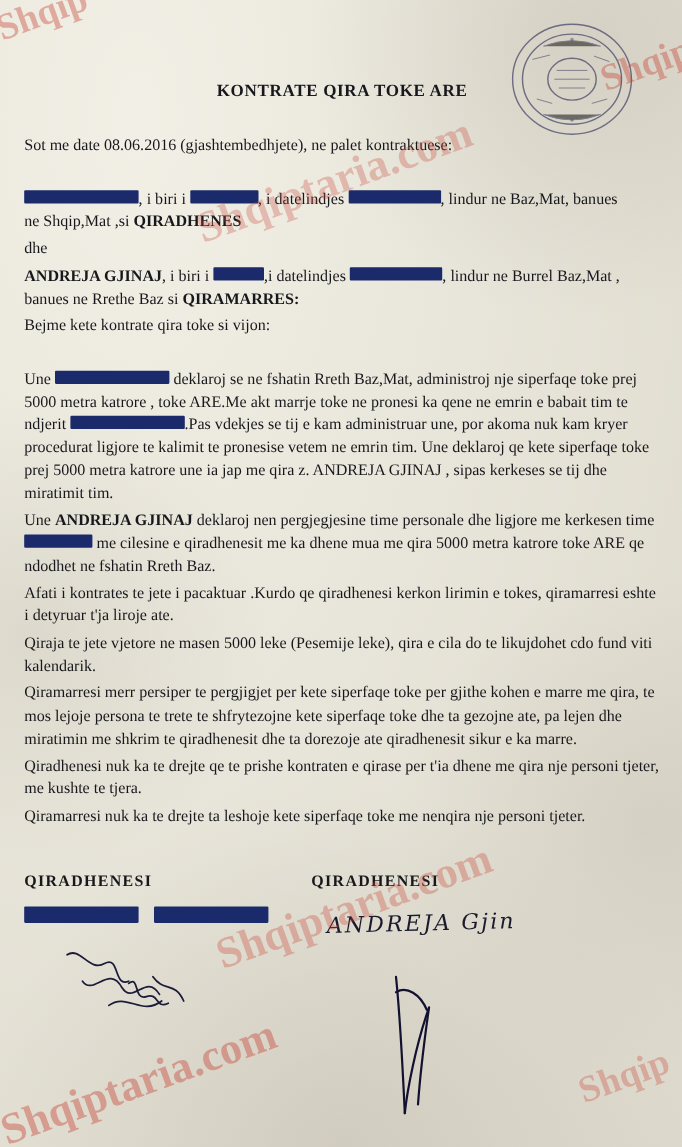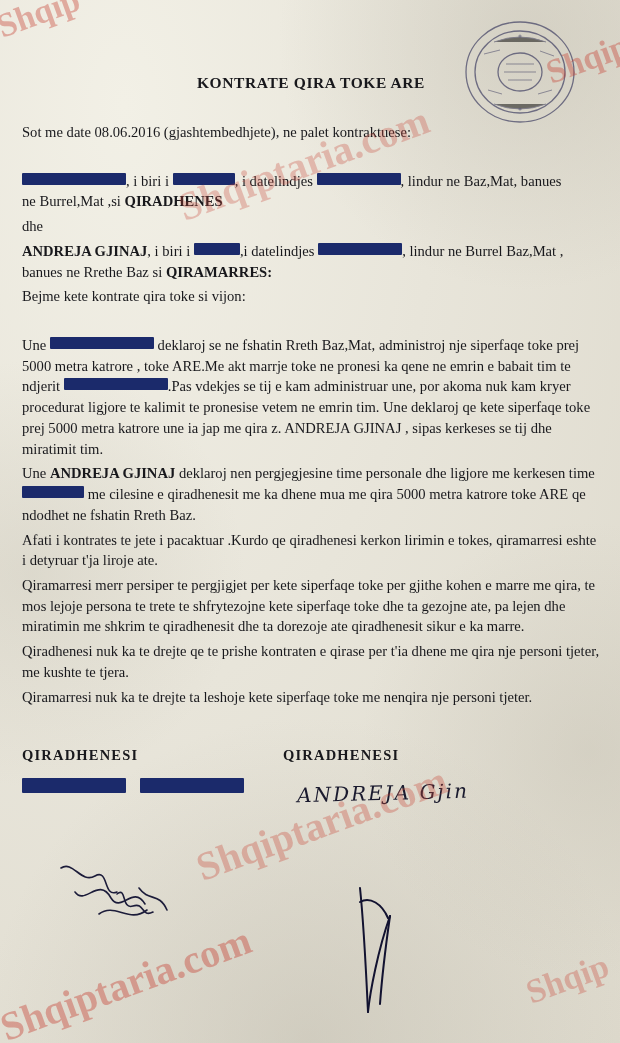--- a/index.html
+++ b/index.html
@@ -197,41 +197,42 @@
     </g>
   </svg>
 
   <div class="content">
     <div class="doc-title">KONTRATE QIRA TOKE ARE</div>
 
     <p class="para gap-lg">Sot me date 08.06.2016 (gjashtembedhjete), ne palet kontraktuese:</p>
 
     <p class="para gap-md">
       <span class="redact r-xl">&nbsp;</span><span>,  i biri i </span><span class="redact r-md">&nbsp;</span><span>, i datelindjes </span><span class="redact r-lg">&nbsp;</span><span>, lindur ne Baz,Mat, banues</span><br>
-      <span>ne Burrel,Mat ,si </span><span class="b">QIRADHENES</span>
+      <span>ne Shqip,Mat ,si </span><span class="b">QIRADHENES</span>
     </p>
 
     <p class="para gap-sm">dhe</p>
 
     <p class="para gap-sm">
       <span class="b">ANDREJA GJINAJ</span><span>, i biri i </span><span class="redact r-sm">&nbsp;</span><span>,i datelindjes </span><span class="redact r-lg">&nbsp;</span><span>, lindur ne Burrel Baz,Mat ,</span><br>
       <span>banues ne Rrethe Baz  si </span><span class="b">QIRAMARRES:</span>
     </p>
 
     <p class="para gap-sm">Bejme kete kontrate qira toke si vijon:</p>
 
     <p class="para gap-md">
       <span>Une </span><span class="redact r-xl">&nbsp;</span><span> deklaroj se ne fshatin Rreth Baz,Mat, administroj nje siperfaqe toke prej 5000 metra katrore , toke ARE.Me akt marrje toke ne pronesi ka qene ne emrin e babait tim te ndjerit </span><span class="redact r-xl">&nbsp;</span><span>.Pas vdekjes se tij e kam administruar une, por akoma nuk kam kryer procedurat ligjore te kalimit te pronesise  vetem ne emrin tim. Une deklaroj qe kete siperfaqe toke prej 5000 metra katrore une ia jap me  qira z. ANDREJA GJINAJ , sipas kerkeses se tij dhe miratimit tim.</span>
     </p>
 
     <p class="para gap-sm">
       <span>Une </span><span class="b">ANDREJA GJINAJ</span><span>  deklaroj nen pergjegjesine time personale dhe ligjore  me kerkesen time </span><span class="redact r-md">&nbsp;</span><span> me cilesine e qiradhenesit  me ka dhene mua me qira 5000 metra katrore toke ARE qe ndodhet ne fshatin Rreth Baz.</span>
     </p>
 
     <p class="para gap-sm">Afati i kontrates te jete  i pacaktuar .Kurdo qe qiradhenesi kerkon lirimin e tokes, qiramarresi eshte i detyruar t'ja liroje ate.</p>
+    <p class="para gap-sm">Qiraja te jete vjetore ne masen 5000  leke (Pesemije leke), qira e cila do te likujdohet cdo fund  viti kalendarik.</p>
     <p class="para gap-sm">Qiramarresi merr persiper te pergjigjet per kete siperfaqe toke per gjithe kohen e marre me qira, te mos lejoje persona te trete te shfrytezojne kete siperfaqe toke dhe ta gezojne ate, pa lejen dhe miratimin me shkrim te qiradhenesit dhe ta dorezoje ate qiradhenesit sikur e ka marre.</p>
     <p class="para gap-sm">Qiradhenesi nuk ka te drejte qe te prishe kontraten e qirase per t'ia dhene me qira nje personi tjeter, me kushte te tjera.</p>
     <p class="para gap-sm">Qiramarresi nuk ka te drejte ta leshoje kete siperfaqe toke me nenqira nje personi tjeter.</p>
 
     <div class="sig-row">
       <div class="sig-col">
         <div class="sig-label">QIRADHENESI</div>
         <div class="sig-left-name">
           <span class="redact r-xl" style="height:15px;">&nbsp;</span>
           <span class="redact r-xl" style="height:15px;">&nbsp;</span>

